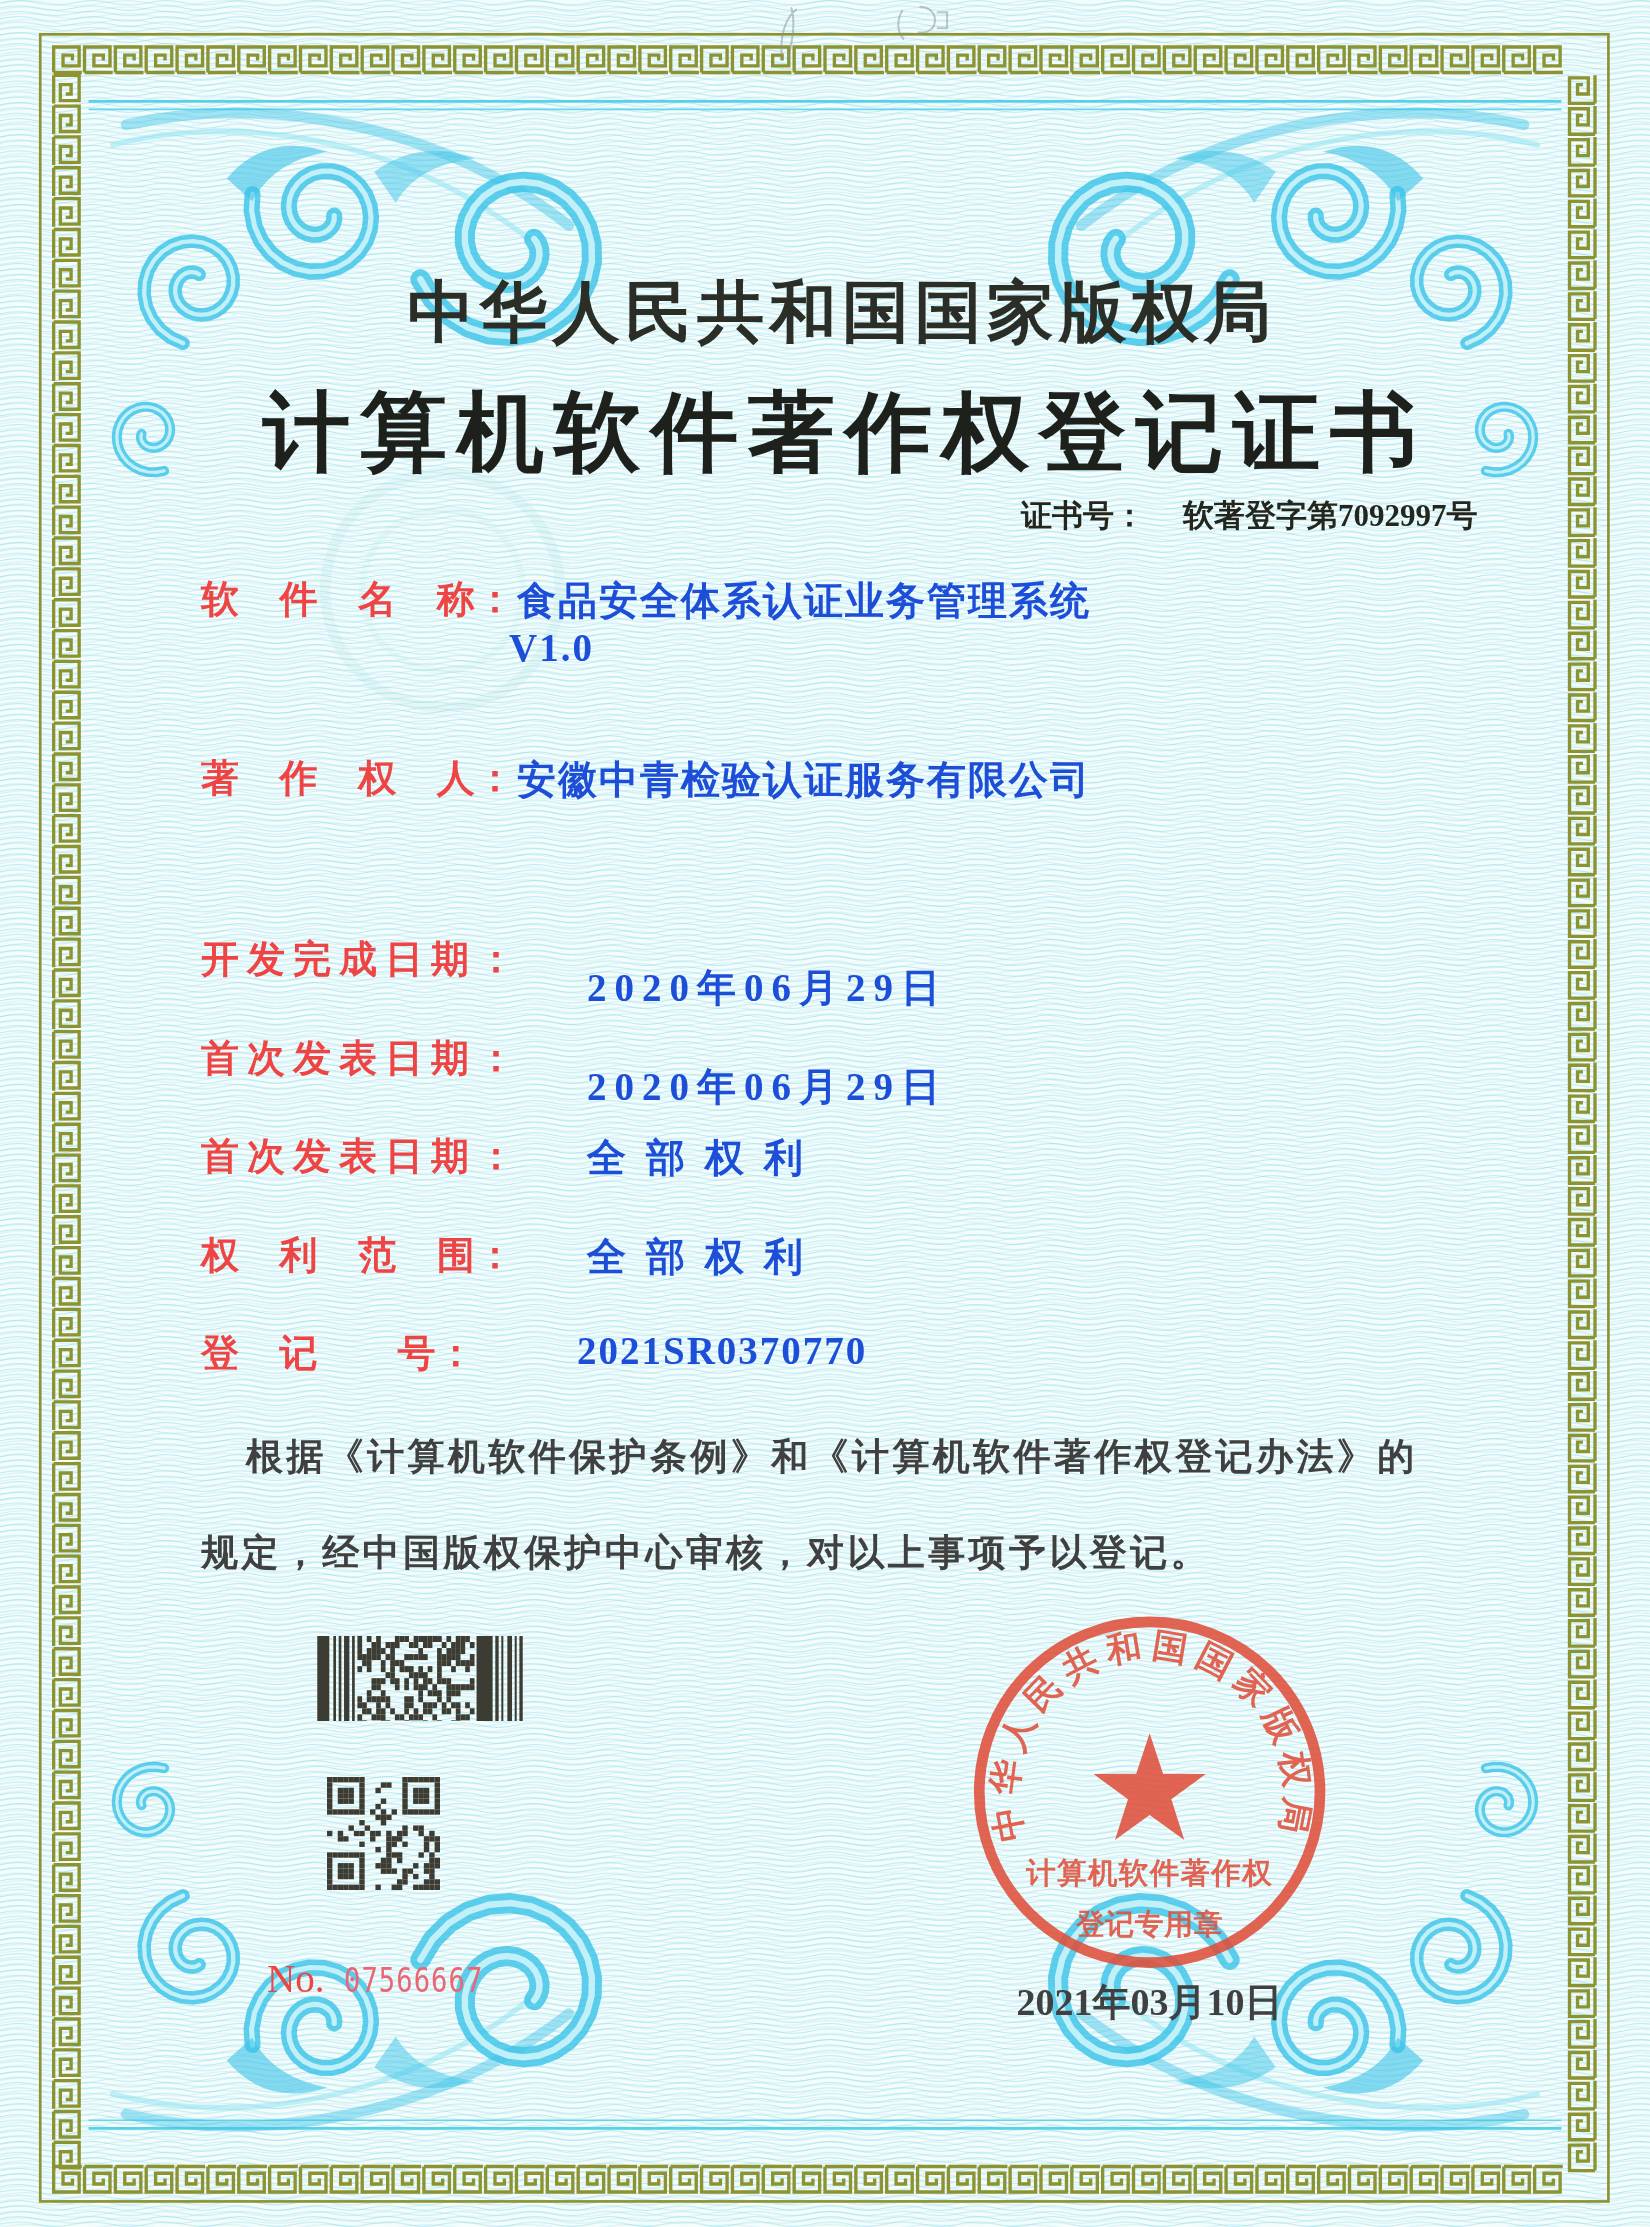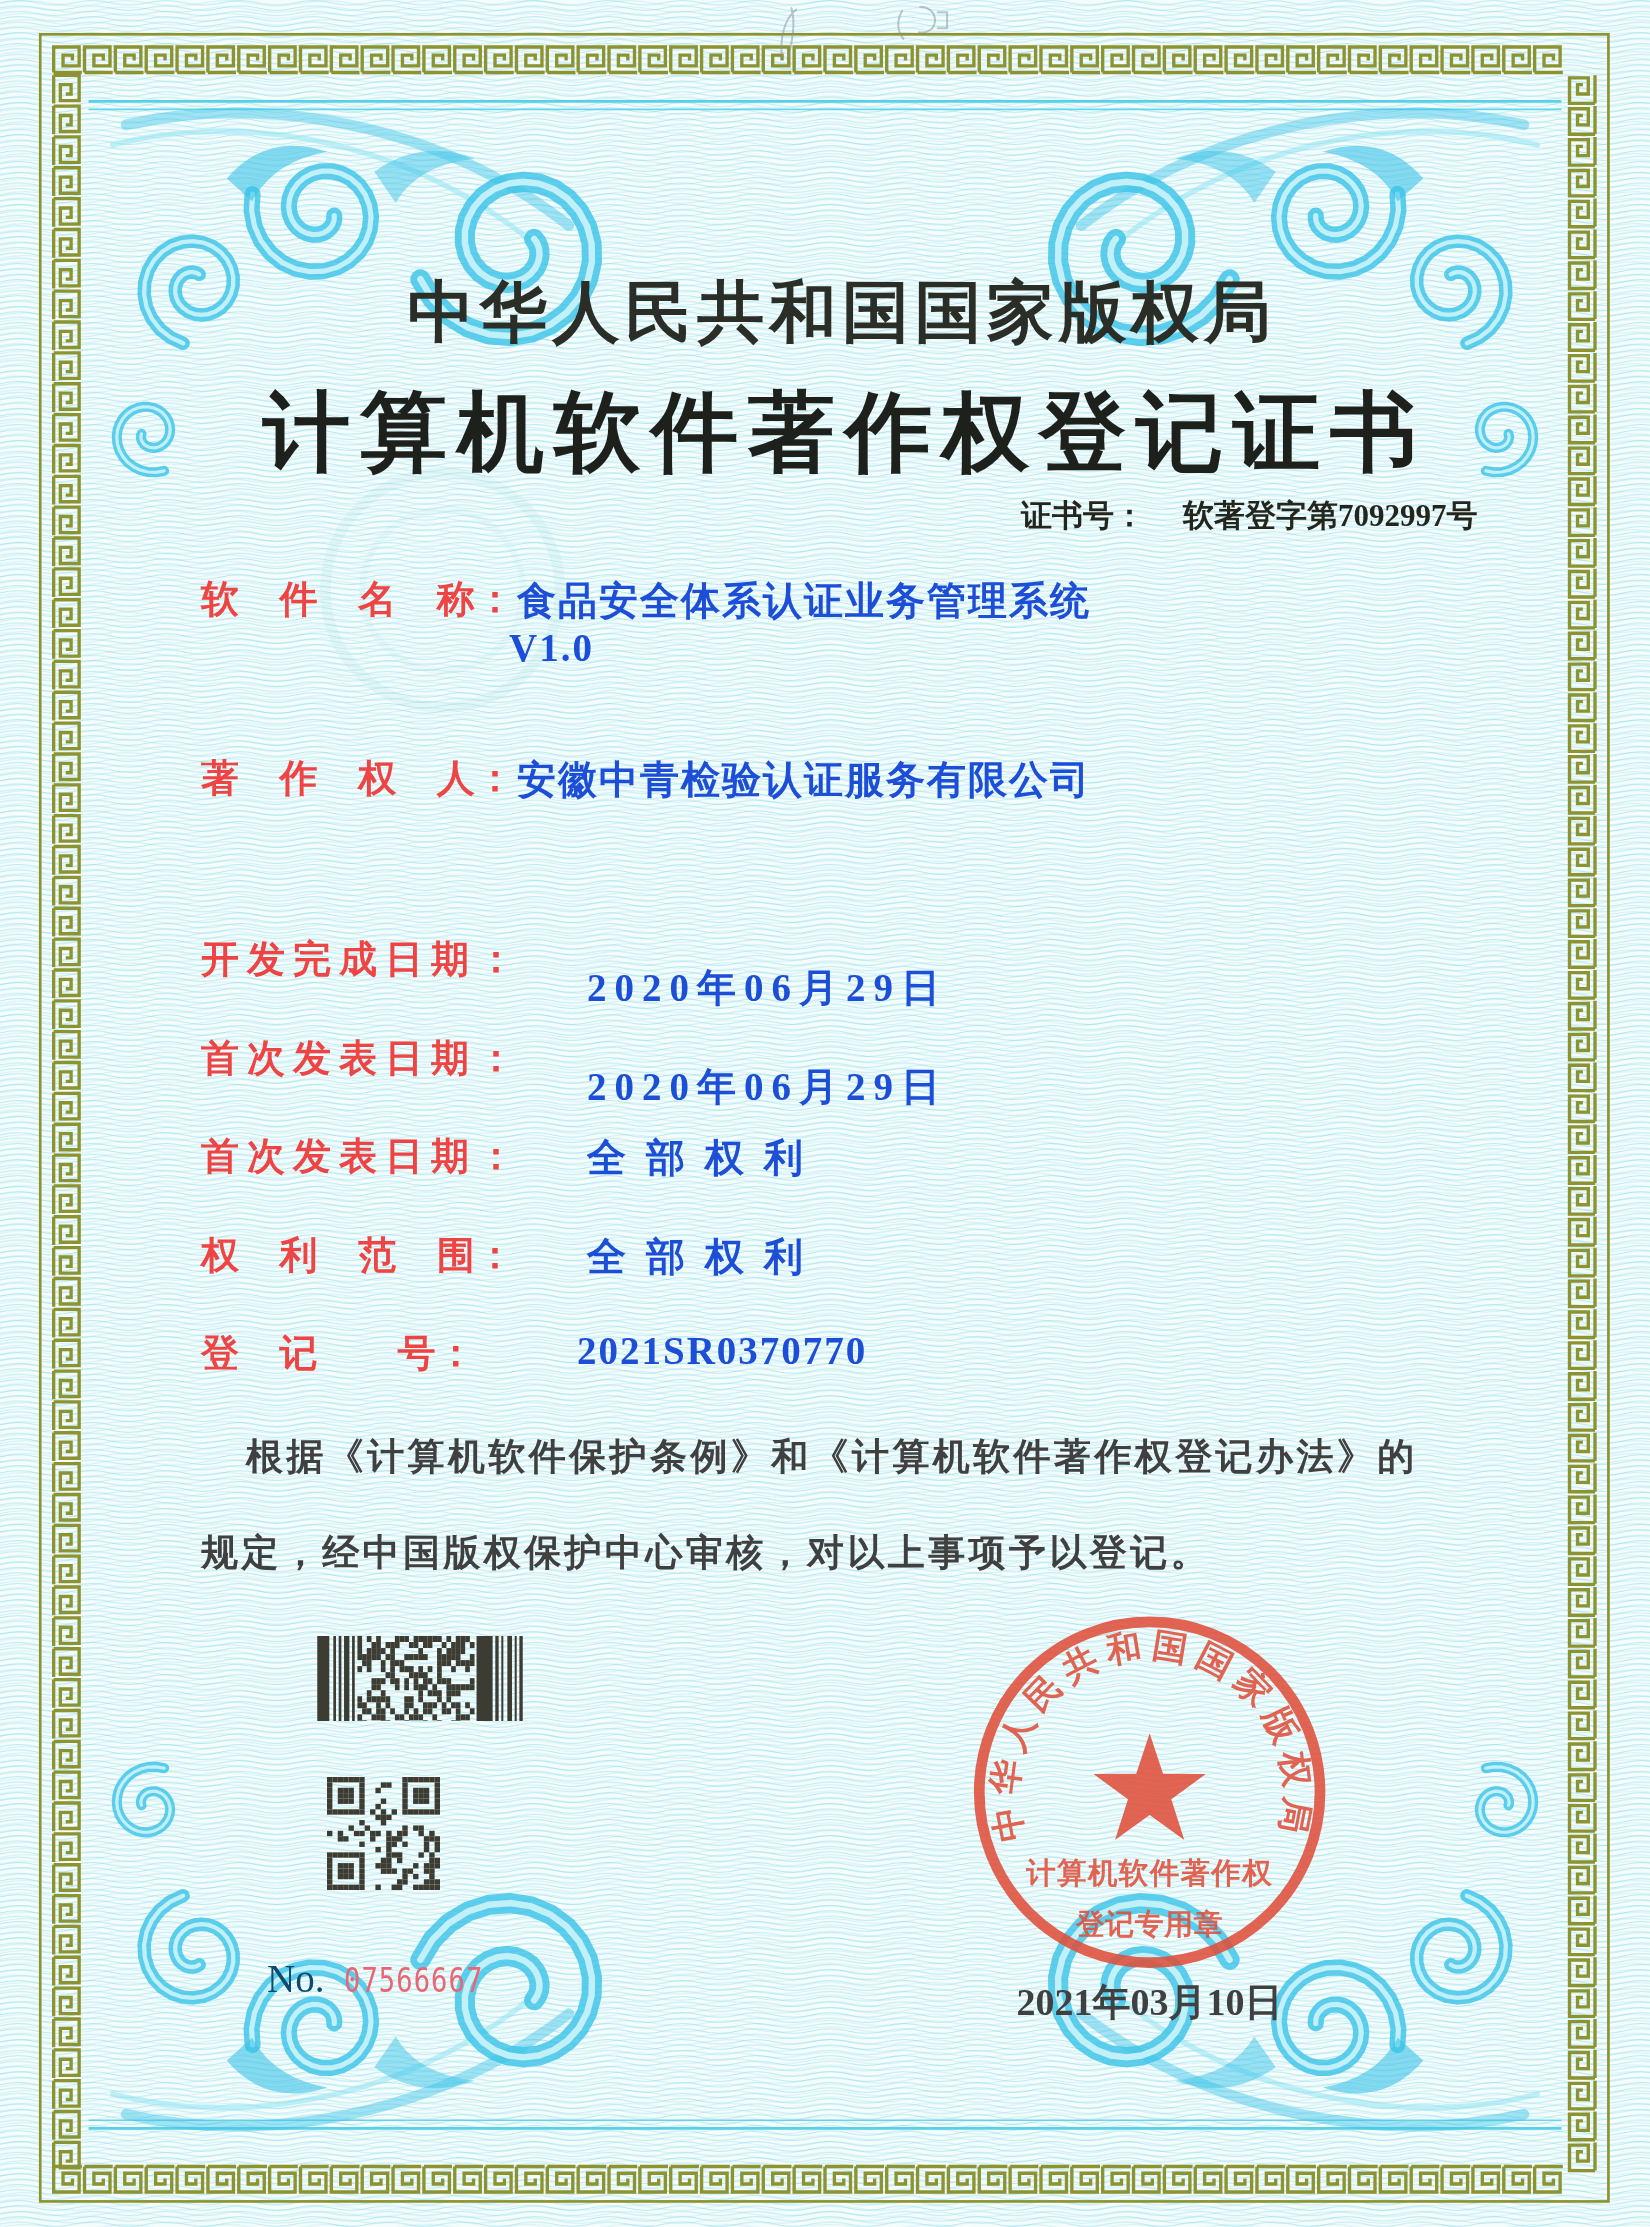--- a/index.html
+++ b/index.html
@@ -16,21 +16,21 @@
   .doc-title{left:30px;top:374px;width:1630px;text-align:center;
     font-size:87px;font-weight:700;letter-spacing:10px;color:#1d201b;}
   .certno{left:1021px;top:495px;font-size:31px;font-weight:700;}
   .certno .gap{display:inline-block;width:38px;}
   .label{font-size:38px;font-weight:700;letter-spacing:1.3px;color:#ef4444;}
   .label.run{letter-spacing:8px;}
   .value{font-size:39px;font-weight:700;letter-spacing:2px;color:#1d4ed8;}
   .value.spaced{letter-spacing:20px;}
   .value.vdate{letter-spacing:8px;margin-top:27px;}
   .statement{font-size:37px;font-weight:700;letter-spacing:3.4px;color:#404040;}
-  .serial-prefix{left:267px;top:1956px;font-size:39px;color:#0c4a6e;}
+  .serial-prefix{left:267px;top:1956px;font-size:39px;color:#ef4444;}
   .serial-number{left:344px;top:1960px;font-size:34px;letter-spacing:1.3px;
     font-family:"DejaVu Sans Mono","Liberation Mono",monospace;font-weight:400;
     color:#ea6673;transform:scaleX(.8);transform-origin:left top;display:inline-block;}
   .issue-date{left:965px;top:1977px;width:369px;text-align:center;
     font-size:38px;font-weight:700;color:#404040;}
   .version-line{left:509px;top:625px;}
 </style>
 </head>
 <body>
 

